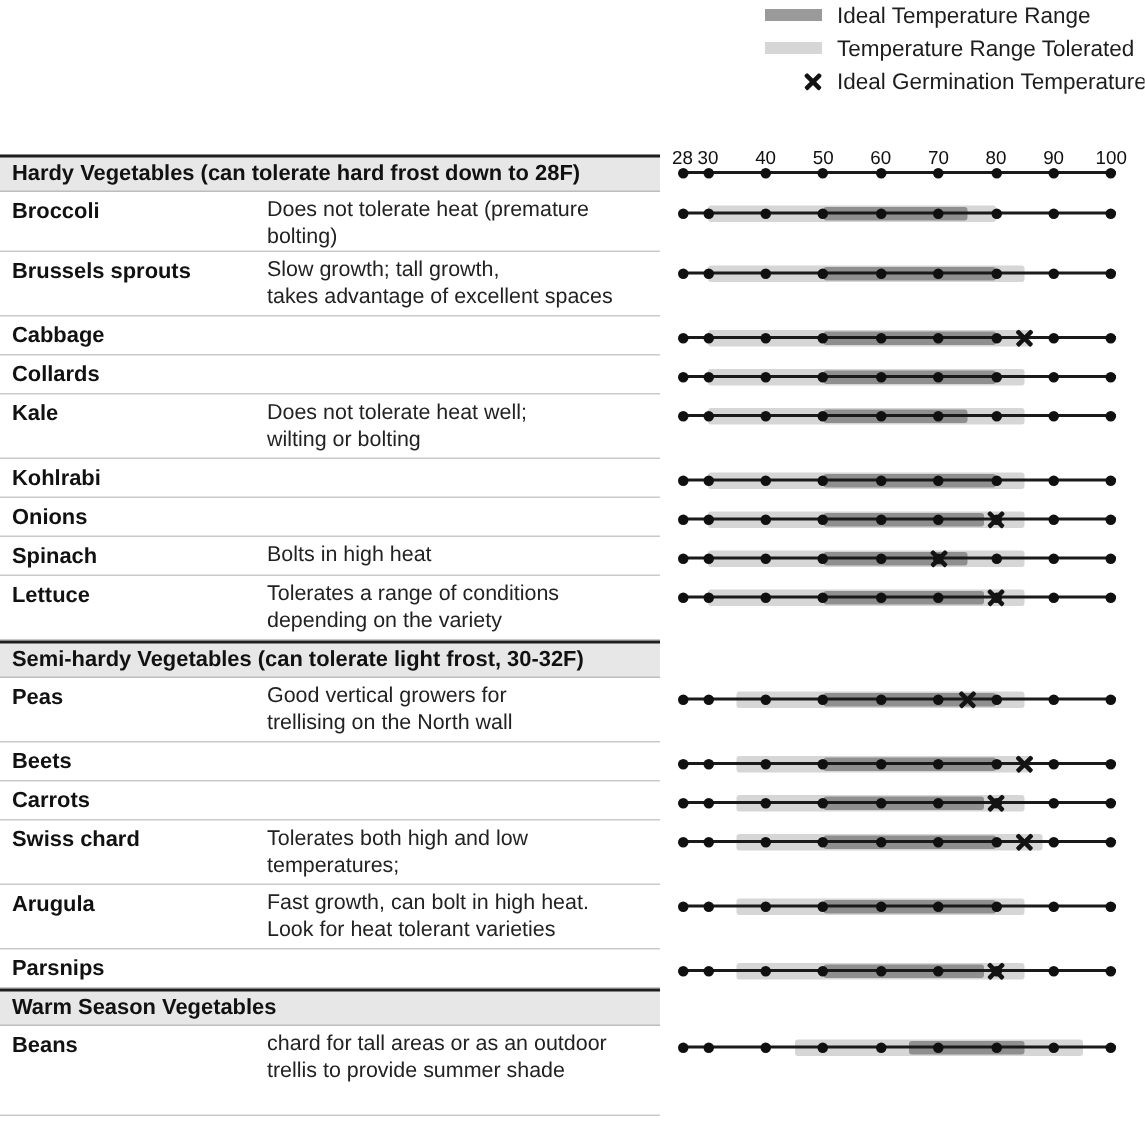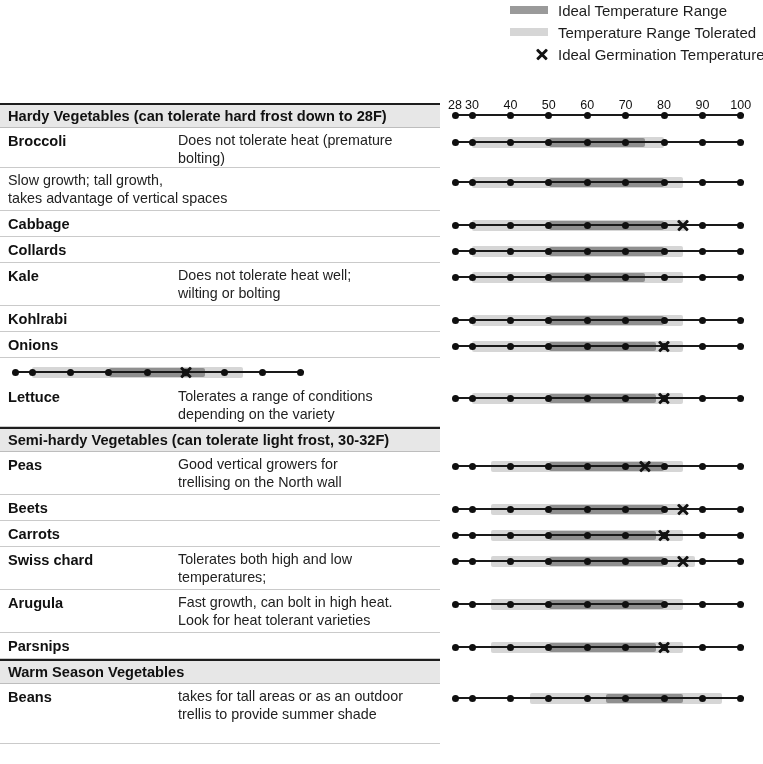--- a/index.html
+++ b/index.html
@@ -121,23 +121,24 @@
         <div class="dot" style="left: 105.3px; top: 10.5px;"></div>
         <div class="dot" style="left: 143.7px; top: 10.5px;"></div>
         <div class="dot" style="left: 182.1px; top: 10.5px;"></div>
         <div class="dot" style="left: 220.5px; top: 10.5px;"></div>
         <div class="dot" style="left: 258.9px; top: 10.5px;"></div>
         <div class="dot" style="left: 297.3px; top: 10.5px;"></div>
       </div>
     </div>
     <div class="trow" style="min-height: 43px;">
       <div class="row-left" style="min-height: 43px;">
+        <div class="veg-name">Brussels sprouts</div>
         <div class="veg-note">
           <div>Slow growth; tall growth,</div>
-          <div>takes advantage of vertical spaces</div>
+          <div>takes advantage of excellent spaces</div>
         </div>
       </div>
       <div class="rright">
         <div class="band-t" style="left: 32px; width: 211.2px; top: 8.5px;"></div>
         <div class="band-i" style="left: 108.8px; width: 115.2px; top: 9.5px;"></div>
         <div class="axisline" style="left: 14px; top: 13px; width: 289.8px;"></div>
         <div class="dot" style="left: 11.5px; top: 10.5px;"></div>
         <div class="dot" style="left: 28.5px; top: 10.5px;"></div>
         <div class="dot" style="left: 66.9px; top: 10.5px;"></div>
         <div class="dot" style="left: 105.3px; top: 10.5px;"></div>
@@ -247,20 +248,26 @@
         <div class="dot" style="left: 105.3px; top: 10.5px;"></div>
         <div class="dot" style="left: 143.7px; top: 10.5px;"></div>
         <div class="dot" style="left: 182.1px; top: 10.5px;"></div>
         <div class="dot" style="left: 220.5px; top: 10.5px;"></div>
         <div class="dot" style="left: 258.9px; top: 10.5px;"></div>
         <div class="dot" style="left: 297.3px; top: 10.5px;"></div>
         <span class="xmark" style="position: absolute; left: 218px; top: 8px;"></span>
       </div>
     </div>
     <div class="trow" style="min-height: 26px;">
+      <div class="row-left" style="min-height: 26px;">
+        <div class="veg-name">Spinach</div>
+        <div class="veg-note">
+          <div>Bolts in high heat</div>
+        </div>
+      </div>
       <div class="rright">
         <div class="band-t" style="left: 32px; width: 211.2px; top: 8.5px;"></div>
         <div class="band-i" style="left: 108.8px; width: 96px; top: 9.5px;"></div>
         <div class="axisline" style="left: 14px; top: 13px; width: 289.8px;"></div>
         <div class="dot" style="left: 11.5px; top: 10.5px;"></div>
         <div class="dot" style="left: 28.5px; top: 10.5px;"></div>
         <div class="dot" style="left: 66.9px; top: 10.5px;"></div>
         <div class="dot" style="left: 105.3px; top: 10.5px;"></div>
         <div class="dot" style="left: 143.7px; top: 10.5px;"></div>
         <div class="dot" style="left: 182.1px; top: 10.5px;"></div>
@@ -436,21 +443,21 @@
     <div class="trow">
       <div class="sh-left">
         <div>Warm Season Vegetables</div>
       </div>
       <div class="rright"></div>
     </div>
     <div class="trow" style="min-height: 60px;">
       <div class="row-left" style="min-height: 60px;">
         <div class="veg-name">Beans</div>
         <div class="veg-note">
-          <div>takes for tall areas or as an outdoor</div>
+          <div>chard for tall areas or as an outdoor</div>
           <div>trellis to provide summer shade</div>
         </div>
       </div>
       <div class="rright">
         <div class="band-t" style="left: 89.6px; width: 192px; top: 8.5px;"></div>
         <div class="band-i" style="left: 166.4px; width: 76.8px; top: 9.5px;"></div>
         <div class="axisline" style="left: 14px; top: 13px; width: 289.8px;"></div>
         <div class="dot" style="left: 11.5px; top: 10.5px;"></div>
         <div class="dot" style="left: 28.5px; top: 10.5px;"></div>
         <div class="dot" style="left: 66.9px; top: 10.5px;"></div>

